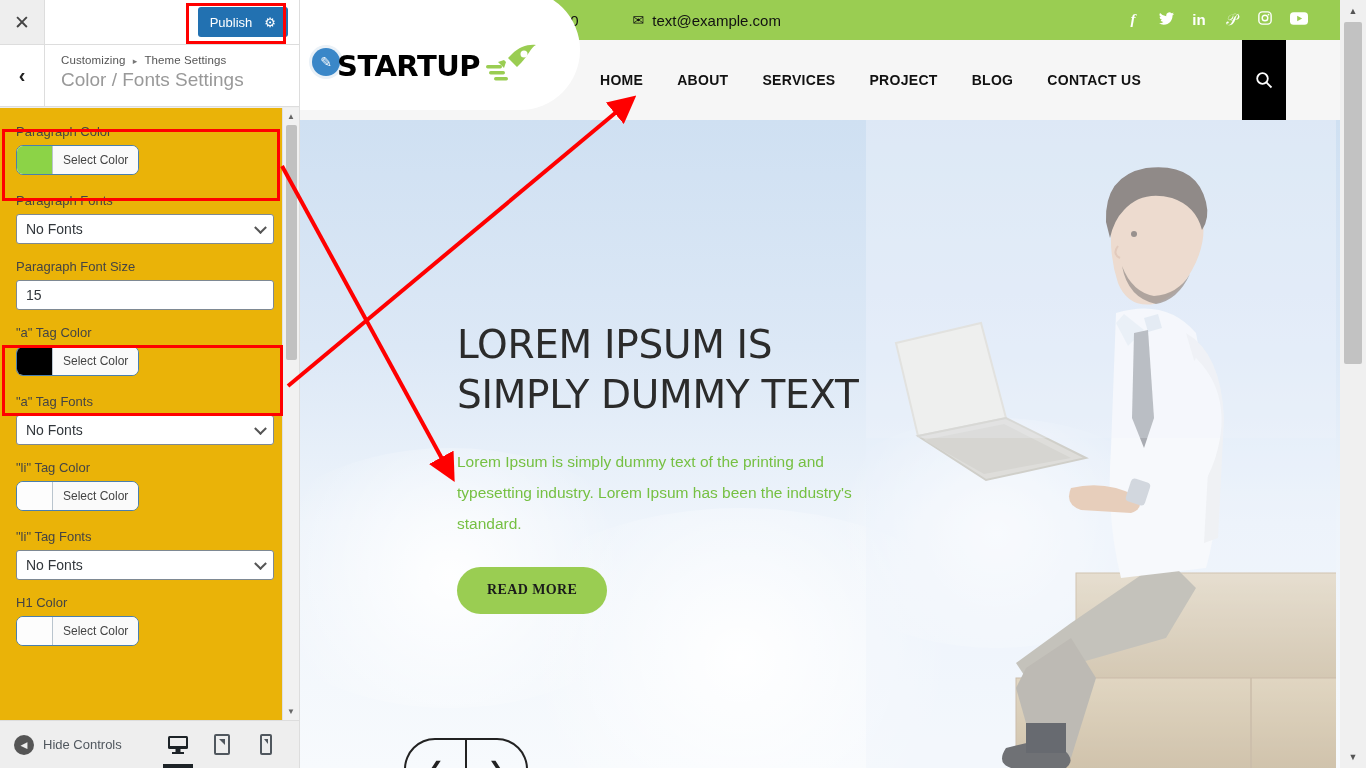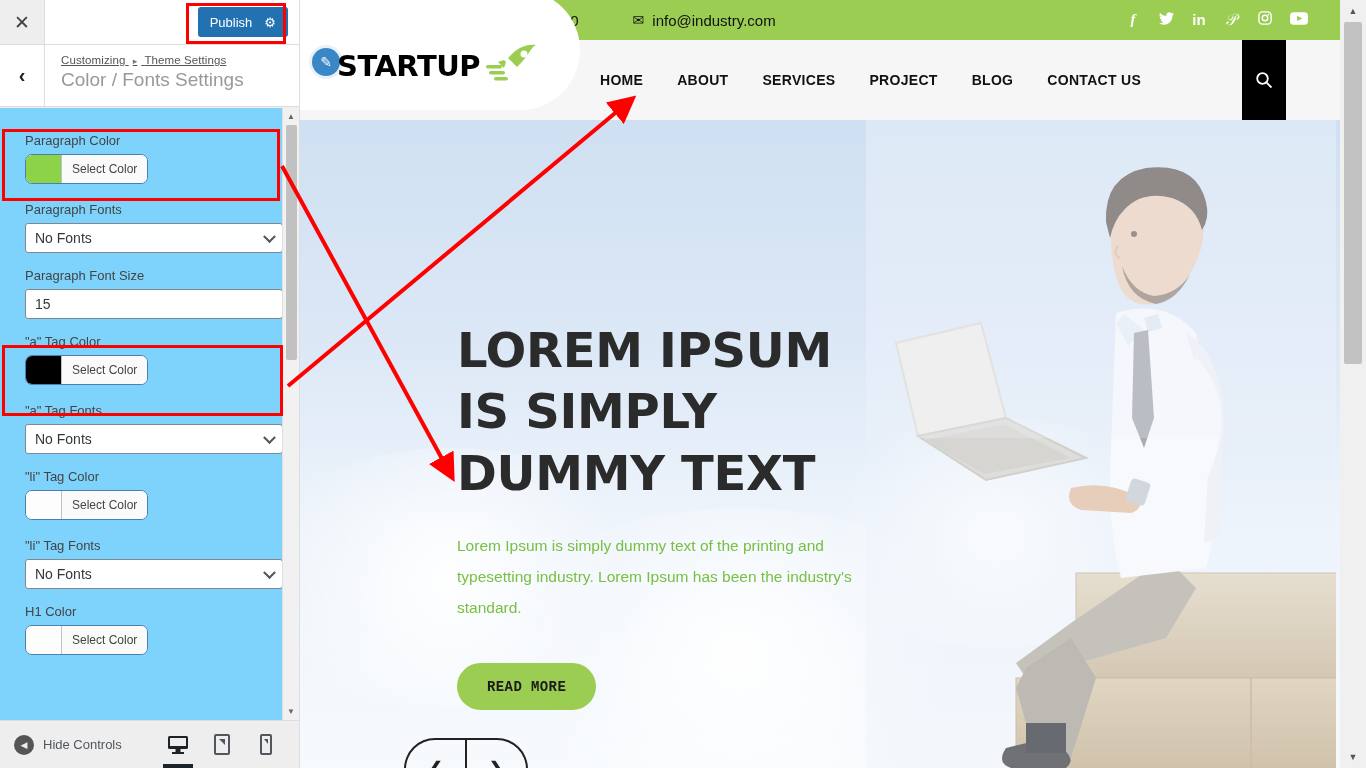--- a/index.html
+++ b/index.html
@@ -49,29 +49,29 @@
     height: 62px; background: #fff;
     border-bottom: 1px solid #ddd;
     display: flex; align-items: stretch;
   }
   .cz-back {
     width: 45px; display: flex; align-items: center; justify-content: center;
     border-right: 1px solid #ddd;
     font-size: 20px; font-weight: bold; color: #222; cursor: pointer;
   }
   .cz-titles { padding: 9px 0 0 16px; }
-  .cz-crumb { font-size: 11.5px; color: #555; letter-spacing: .1px; text-decoration: underline; }
+  .cz-crumb { font-size: 11.5px; color: #555; letter-spacing: .1px; }
   .cz-crumb .sep { margin: 0 4px; font-size: 9px; color: #777; }
   .cz-panel-title { font-size: 19px; color: #999; font-weight: 400; margin-top: 3px; }
 
   .cz-body {
     position: absolute; top: 108px; bottom: 48px; left: 0; right: 0;
-    background: #7dd3fc;
+    background: #eab308;
     overflow: hidden;
-    padding: 25px;
+    padding: 16px;
   }
   .ctrl { margin-bottom: 15px; }
   .ctrl-label { font-size: 13px; color: #444; margin-bottom: 6px; display: block; }
   .cz-select {
     width: 258px; height: 30px;
     background: #fff; border: 1px solid #7e8993; border-radius: 3px;
     font-size: 14px; color: #32373c;
     padding: 0 26px 0 9px;
     font-family: "Liberation Sans", sans-serif;
     position: relative;
@@ -207,35 +207,35 @@
   .hero-cloud {
     position: absolute; border-radius: 50%;
     background: radial-gradient(circle, rgba(255,255,255,.95) 0%, rgba(255,255,255,0) 70%);
   }
   .hero-person { position: absolute; right: 30px; bottom: 0; width: 470px; height: 650px; }
   .hero-content {
     position: absolute; left: 157px; top: 200px; width: 430px;
   }
   .hero-h1 {
     font-family: "DejaVu Sans", sans-serif;
-    font-size: 48px; font-weight: bold; color: #2b2b2b;
+    font-size: 39px; font-weight: normal; color: #2b2b2b;
     line-height: 1.28; letter-spacing: -0.3px;
   }
   .hero-p {
     margin-top: 26px;
     font-size: 15.5px; color: #76C043; line-height: 2.0;
   }
   .hero-btn {
-    margin-top: 40px;
+    margin-top: 28px;
     display: inline-flex; align-items: center; justify-content: center;
     background: #9ACD52; color: #1b1b1b;
     font-size: 14px; font-weight: bold; letter-spacing: .4px;
     height: 47px; padding: 0 30px; border-radius: 26px;
     border: none; cursor: pointer;
-    font-family: Liberation Mono, monospace;
+    font-family: Liberation Serif, serif;
   }
   .carousel-nav {
     position: absolute; left: 104px; bottom: -32px;
     display: flex;
   }
   .car-btn {
     width: 62px; height: 62px; border: 2px solid #222;
     background: transparent; color: #222; font-size: 20px;
     display: flex; align-items: center; justify-content: center;
     cursor: pointer;
@@ -399,21 +399,21 @@
 
 <div id="preview">
 
   <div class="site-topbar">
     <div class="tb-item">
       <span class="tb-ico">✆</span>
       <span>+001234567890</span>
     </div>
     <div class="tb-item">
       <span class="tb-ico">✉</span>
-      <span>info@industry.com</span>
+      <span>text@example.com</span>
     </div>
     <div class="tb-social">
       <span style="font-family:'Liberation Serif',serif;font-weight:bold;font-style:italic">f</span>
       <span>
         <svg width="15" height="13" viewBox="0 0 16 13">
             <path d="M16 1.5a6.5 6.5 0 01-1.9.5A3.3 3.3 0 0015.5.2a6.6 6.6 0 01-2.1.8A3.3 3.3 0 007.8 4 9.3 9.3 0 011.1.6a3.3 3.3 0 001 4.4 3.3 3.3 0 01-1.5-.4 3.3 3.3 0 002.6 3.3 3.3 3.3 0 01-1.5.1 3.3 3.3 0 003 2.3A6.6 6.6 0 010 11.6a9.3 9.3 0 005 1.5c6.1 0 9.4-5 9.4-9.4v-.4A6.7 6.7 0 0016 1.5z" fill="#fff"></path>
           </svg>
       </span>
       <span style="font-weight:bold;font-size:15px">in</span>
       <span style="font-family:'Liberation Serif',serif;font-size:16px">𝒫</span>

